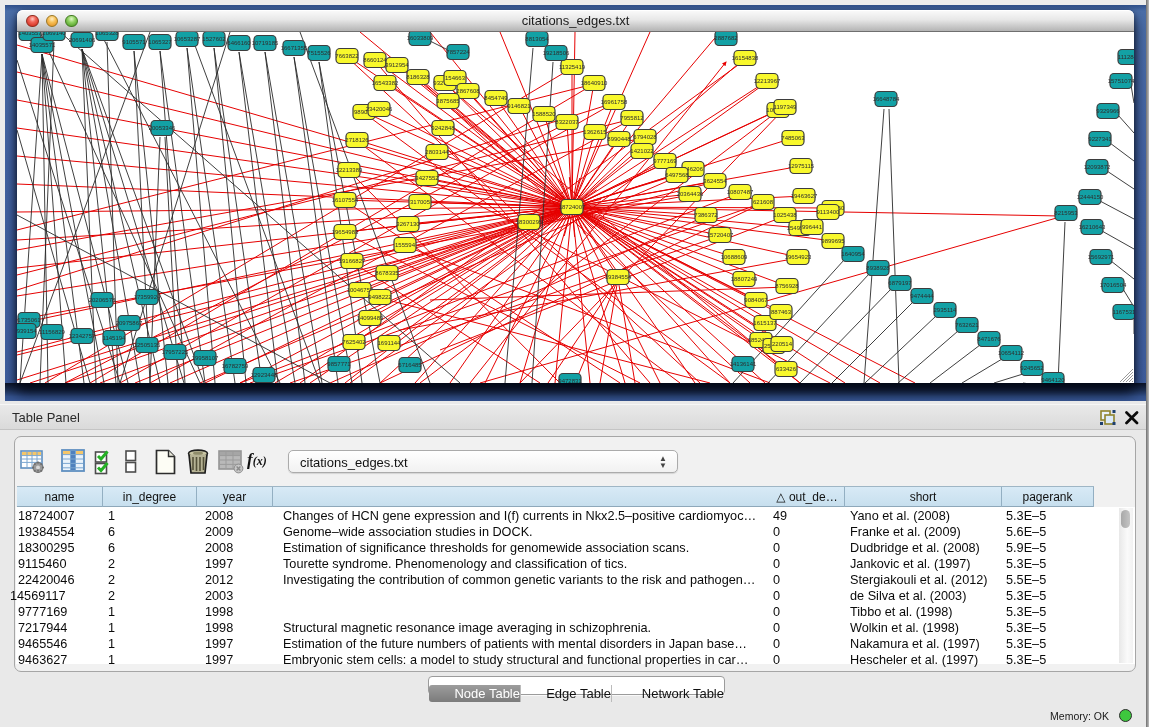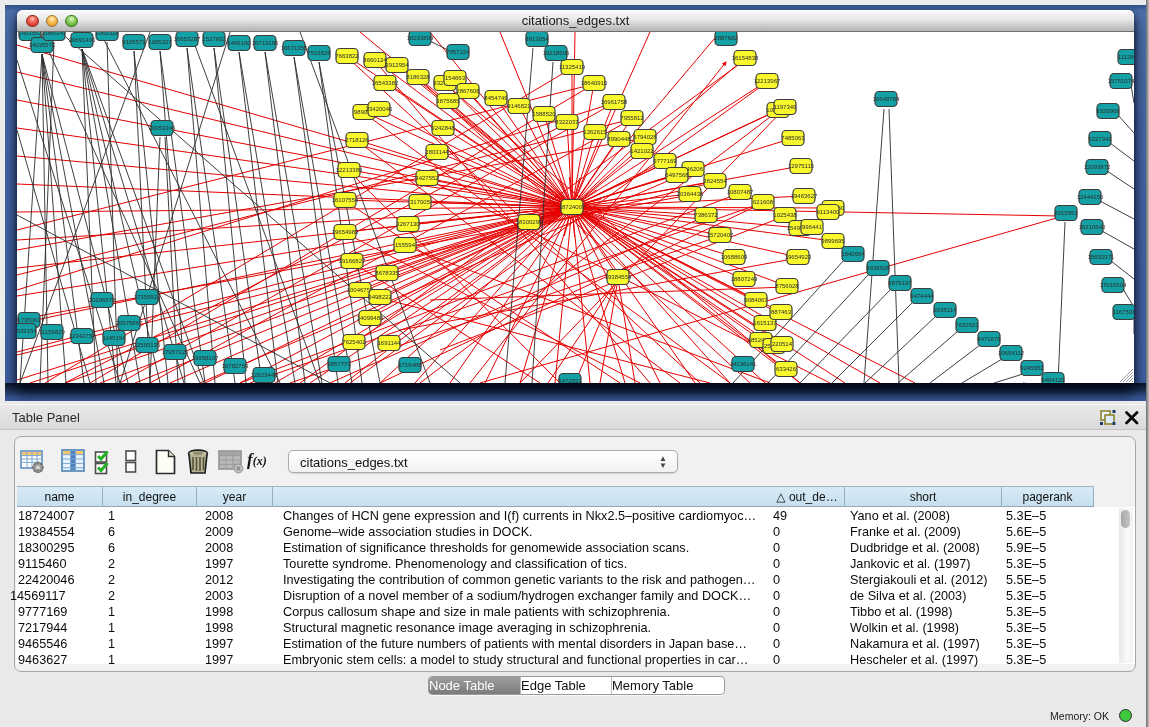--- a/index.html
+++ b/index.html
@@ -28,21 +28,21 @@
 #combo .arr {position:absolute;right:10px;top:4px;font-size:8px;color:#444;line-height:7px;text-align:center}
 #thead {position:absolute;left:17px;top:486px;width:1077px;height:21px;
  background:linear-gradient(180deg,#d8eaf6,#c7dfee);border-top:1px solid #9fb6c5;border-bottom:1px solid #8ea8ba}
 #thead span {position:absolute;top:0;height:21px;padding-top:3px;font-size:12px;color:#111;text-align:center;border-right:1px solid #93afc2}
 #tbody {position:absolute;left:16px;top:507px;width:1119px;height:157px;background:#fff}
 .trow {position:absolute;left:0;height:16px;width:1149px;font-size:12.7px;color:#0a0a0a}
 .trow span {position:absolute;top:1px;white-space:nowrap}
 #vsb {position:absolute;left:1119px;top:508px;width:14px;height:155px;background:linear-gradient(90deg,#e8e8e8,#fafafa 60%,#f2f2f2)}
 #vsb .th {position:absolute;left:2px;top:2px;width:9px;height:18px;border-radius:5px;background:linear-gradient(90deg,#a8a8a8,#c4c4c4)}
 #tabs {position:absolute;left:428px;top:676px;width:297px;height:19px;border:1px solid #9b9b9b;border-radius:4px;background:#fff;box-shadow:0 1px 0 rgba(255,255,255,.7)}
-#tabs div {position:absolute;top:0;height:17px;font-size:13px;text-align:left;padding-top:1px}
+#tabs div {position:absolute;top:8px;height:17px;font-size:13px;text-align:right;padding-top:1px}
 #memory {position:absolute;right:40px;top:710px;font-size:10.5px;color:#1a1a1a}
 #mdot {position:absolute;right:17px;top:709px;width:13px;height:13px;border-radius:50%;
  background:#3ec83e;border:1.3px solid #2d2d2d}
 #rstrip {position:absolute;right:0;top:0;width:3px;height:727px;background:linear-gradient(90deg,#6f6f6f,#bdbdbd)}
 </style></head>
 <body>
 <div id="panelbg"></div>
 <div id="desktop">
   <div style="position:absolute;left:0;top:378px;width:1142px;height:18px;background:linear-gradient(180deg,#0b1326 0,#1d3054 40%,#33518c 75%,#3a5a99 100%)"></div>
   <div id="netwin">
@@ -960,30 +960,28 @@
     <span style="left:205px">2012</span>
     <span style="left:283px">Investigating the contribution of common genetic variants to the risk and pathogen…</span>
     <span style="left:773px">0</span>
     <span style="left:850px">Stergiakouli et al. (2012)</span>
     <span style="left:1006px">5.5E–5</span>
   </div>
 <div class="trow" style="top:588px">
     <span style="left:10px">14569117</span>
     <span style="left:108px">2</span>
     <span style="left:205px">2003</span>
-    <span style="left:283px">Disruption of a novel member of a sodium/hydrogen exchanger family and DOCK…</span>
     <span style="left:773px">0</span>
     <span style="left:850px">de Silva et al. (2003)</span>
     <span style="left:1006px">5.3E–5</span>
   </div>
 <div class="trow" style="top:604px">
     <span style="left:18px">9777169</span>
     <span style="left:108px">1</span>
     <span style="left:205px">1998</span>
-    <span style="left:283px">Corpus callosum shape and size in male patients with schizophrenia.</span>
     <span style="left:773px">0</span>
     <span style="left:850px">Tibbo et al. (1998)</span>
     <span style="left:1006px">5.3E–5</span>
   </div>
 <div class="trow" style="top:620px">
     <span style="left:18px">7217944</span>
     <span style="left:108px">1</span>
     <span style="left:205px">1998</span>
     <span style="left:283px">Structural magnetic resonance image averaging in schizophrenia.</span>
     <span style="left:773px">0</span>
@@ -1007,16 +1005,16 @@
     <span style="left:773px">0</span>
     <span style="left:850px">Hescheler et al. (1997)</span>
     <span style="left:1006px">5.3E–5</span>
   </div>
 <div id="vsb">
     <div class="th"></div>
   </div>
 <div id="tabs">
   <div style="left:0;width:91px;background:linear-gradient(180deg,#9d9d9d,#7b7b7b);color:#fff;border-radius:3px 0 0 3px">Node Table</div>
   <div style="left:91px;width:91px;color:#111;border-left:1px solid #bbb">Edge Table</div>
-  <div style="left:182px;width:113px;color:#111;border-left:1px solid #bbb">Memory Table</div>
+  <div style="left:182px;width:113px;color:#111;border-left:1px solid #bbb">Network Table</div>
 </div>
 <div id="memory">Memory: OK</div>
 <div id="mdot"></div>
 <div id="rstrip"></div>
 </body></html>

